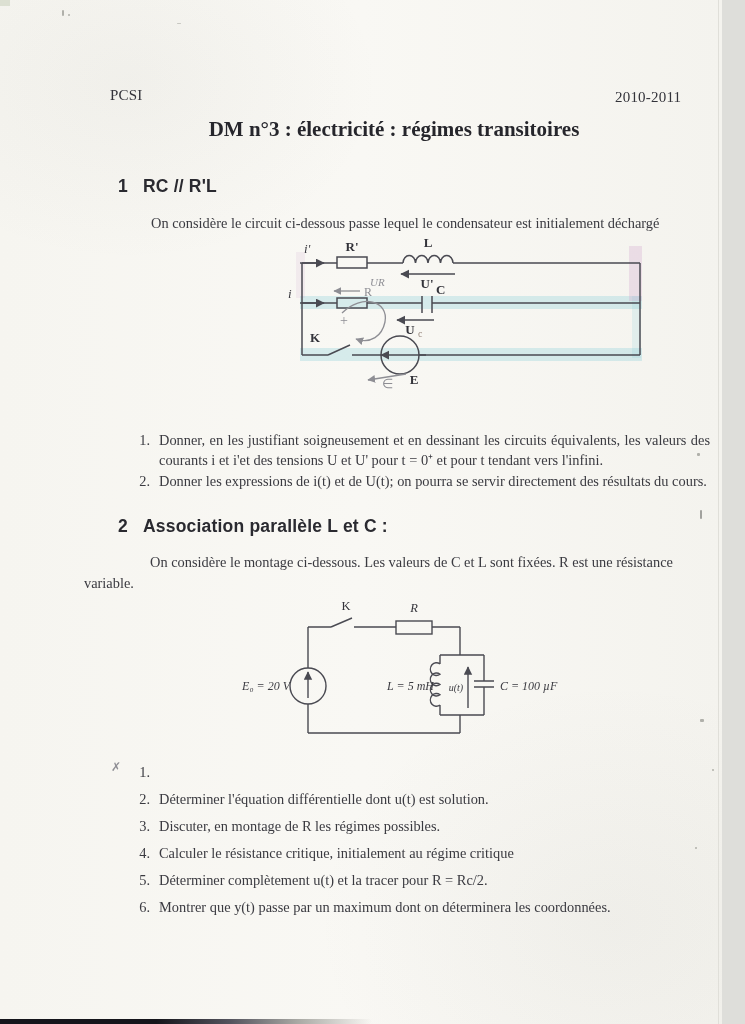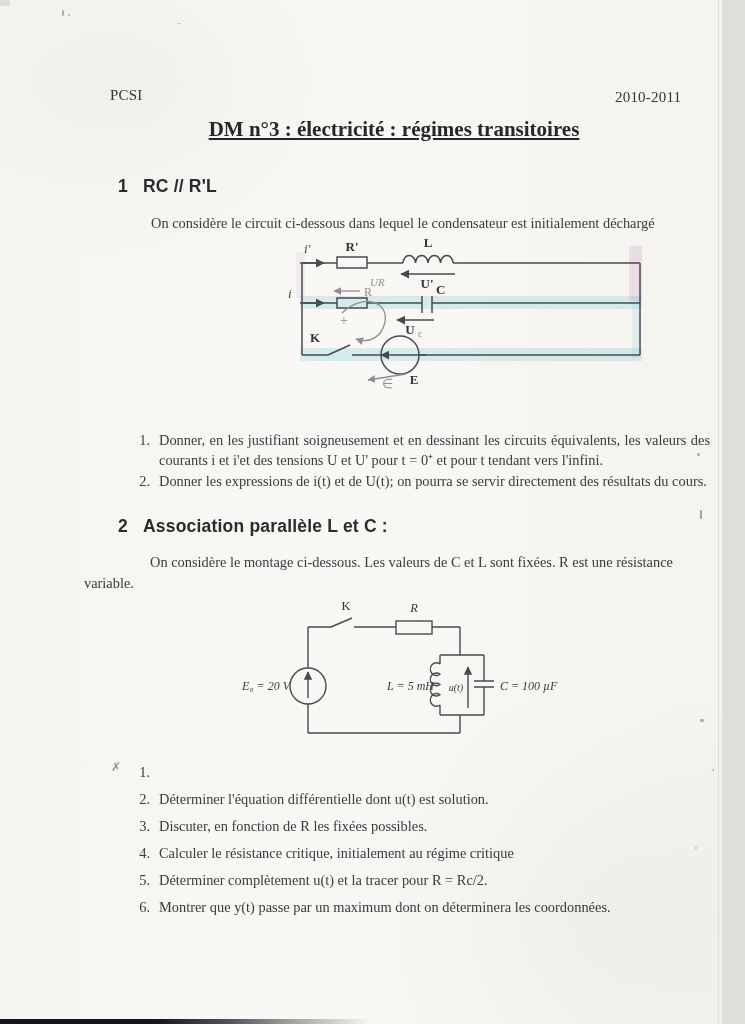--- a/index.html
+++ b/index.html
@@ -41,27 +41,27 @@
   <div class="speck" style="left:697px;top:453px;width:3px;height:3px;"></div>
   <div class="speck" style="left:700px;top:510px;width:2px;height:9px;background:#a2a29e;"></div>
   <div class="speck" style="left:700px;top:719px;width:4px;height:3px;"></div>
   <div class="speck" style="left:712px;top:769px;width:2px;height:2px;"></div>
   <div class="speck" style="left:695px;top:847px;width:2px;height:2px;"></div>
   <div class="edge-line"></div>
 
   <div class="abs hdr" style="left:110px;top:87px;">PCSI</div>
   <div class="abs hdr" style="left:615px;top:89px;">2010-2011</div>
 
-  <div class="abs title" style="left:94px;top:117px;width:600px;text-decoration:underline;">DM n°3 : électricité : régimes transitoires</div>
+  <div class="abs title" style="left:94px;top:117px;width:600px;">DM n°3 : électricité : régimes transitoires</div>
 
   <div class="abs sans sechead" style="left:118px;top:176px;">
     <span>1</span>
     <span>RC // R'L</span>
   </div>
-  <div class="abs para" style="left:151px;top:215px;">On considère le circuit ci-dessous dans lequel le condensateur est initialement déchargé</div>
+  <div class="abs para" style="left:151px;top:215px;">On considère le circuit ci-dessous passe lequel le condensateur est initialement déchargé</div>
 
   <svg class="abs" style="left:284px;top:236px;overflow:visible;" width="370" height="158" viewBox="0 0 370 158">
     <defs>
       <marker id="ah1" markerWidth="8" markerHeight="8" refX="5.5" refY="3" orient="auto">
         <path d="M0,0 L6,3 L0,6 z" fill="#4a4a52"></path>
       </marker>
       <marker id="ahg1" markerWidth="8" markerHeight="8" refX="5.5" refY="3" orient="auto">
         <path d="M0,0 L6,3 L0,6 z" fill="#8e8e94"></path>
       </marker>
     </defs>
@@ -160,21 +160,21 @@
 
   <div class="abs qrow" style="left:132px;top:762px;width:580px;">
     <span class="qnum">1.</span>
   </div>
   <div class="abs qrow" style="left:132px;top:789px;width:580px;">
     <span class="qnum">2.</span>
     <span>Déterminer l'équation différentielle dont u(t) est solution.</span>
   </div>
   <div class="abs qrow" style="left:132px;top:816px;width:580px;">
     <span class="qnum">3.</span>
-    <span>Discuter, en fonction de R les fixées possibles.</span>
+    <span>Discuter, en montage de R les régimes possibles.</span>
   </div>
   <div class="abs qrow" style="left:132px;top:843px;width:580px;">
     <span class="qnum">4.</span>
     <span>Calculer le résistance critique, initialement au régime critique</span>
   </div>
   <div class="abs qrow" style="left:132px;top:870px;width:580px;">
     <span class="qnum">5.</span>
     <span>Déterminer complètement u(t) et la tracer pour R = Rc/2.</span>
   </div>
   <div class="abs qrow" style="left:132px;top:897px;width:580px;">

